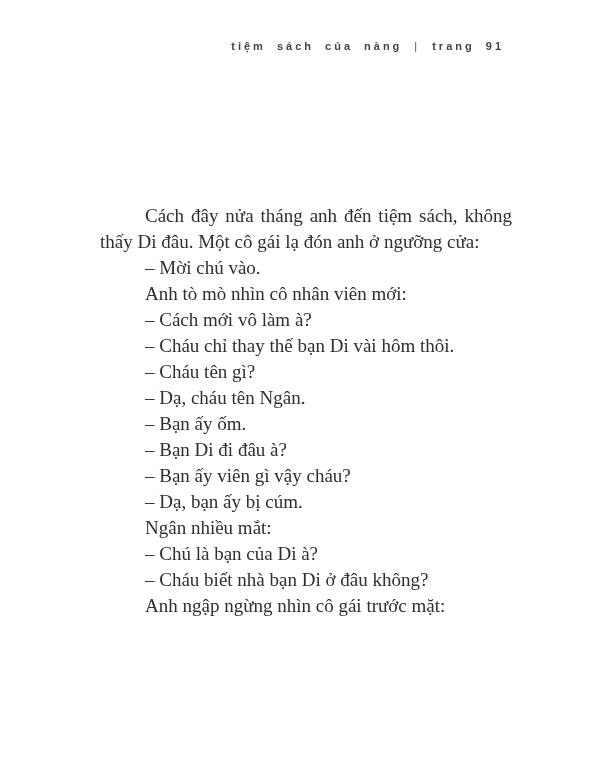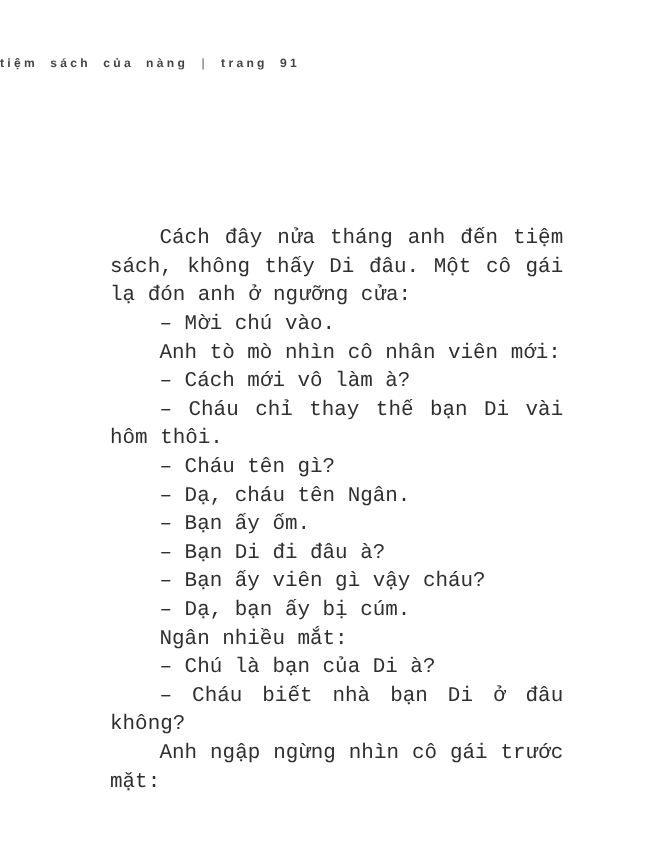--- a/index.html
+++ b/index.html
@@ -10,24 +10,24 @@
   .page {
     position: relative;
     width: 608px;
     height: 773px;
     background: #ffffff;
     overflow: hidden;
     font-family: "Liberation Serif", serif;
   }
   .running-header {
     position: absolute;
-    top: 52px;
+    top: 40px;
     left: 0;
     right: 104px;
-    text-align: left;
+    text-align: right;
     font-family: "Liberation Sans", sans-serif;
     font-size: 11px;
     font-weight: bold;
     letter-spacing: 3px;
     word-spacing: 5px;
     color: #444444;
     white-space: nowrap;
   }
   .running-header .sep {
     margin: 0 12px;
@@ -41,21 +41,20 @@
     width: 412px;
     color: #2f2f2f;
     font-size: 19px;
     line-height: 26px;
     text-align: justify;
   }
   .body-text p {
     margin: 0;
     padding: 0;
     text-indent: 45px;
-    font-family: Liberation Mono, monospace;
   }
 </style>
 </head>
 <body>
 
 <div class="page">
 
   <div class="running-header">
     <span>tiệm sách của nàng</span><span class="sep">|</span><span>trang 91</span>
   </div>

